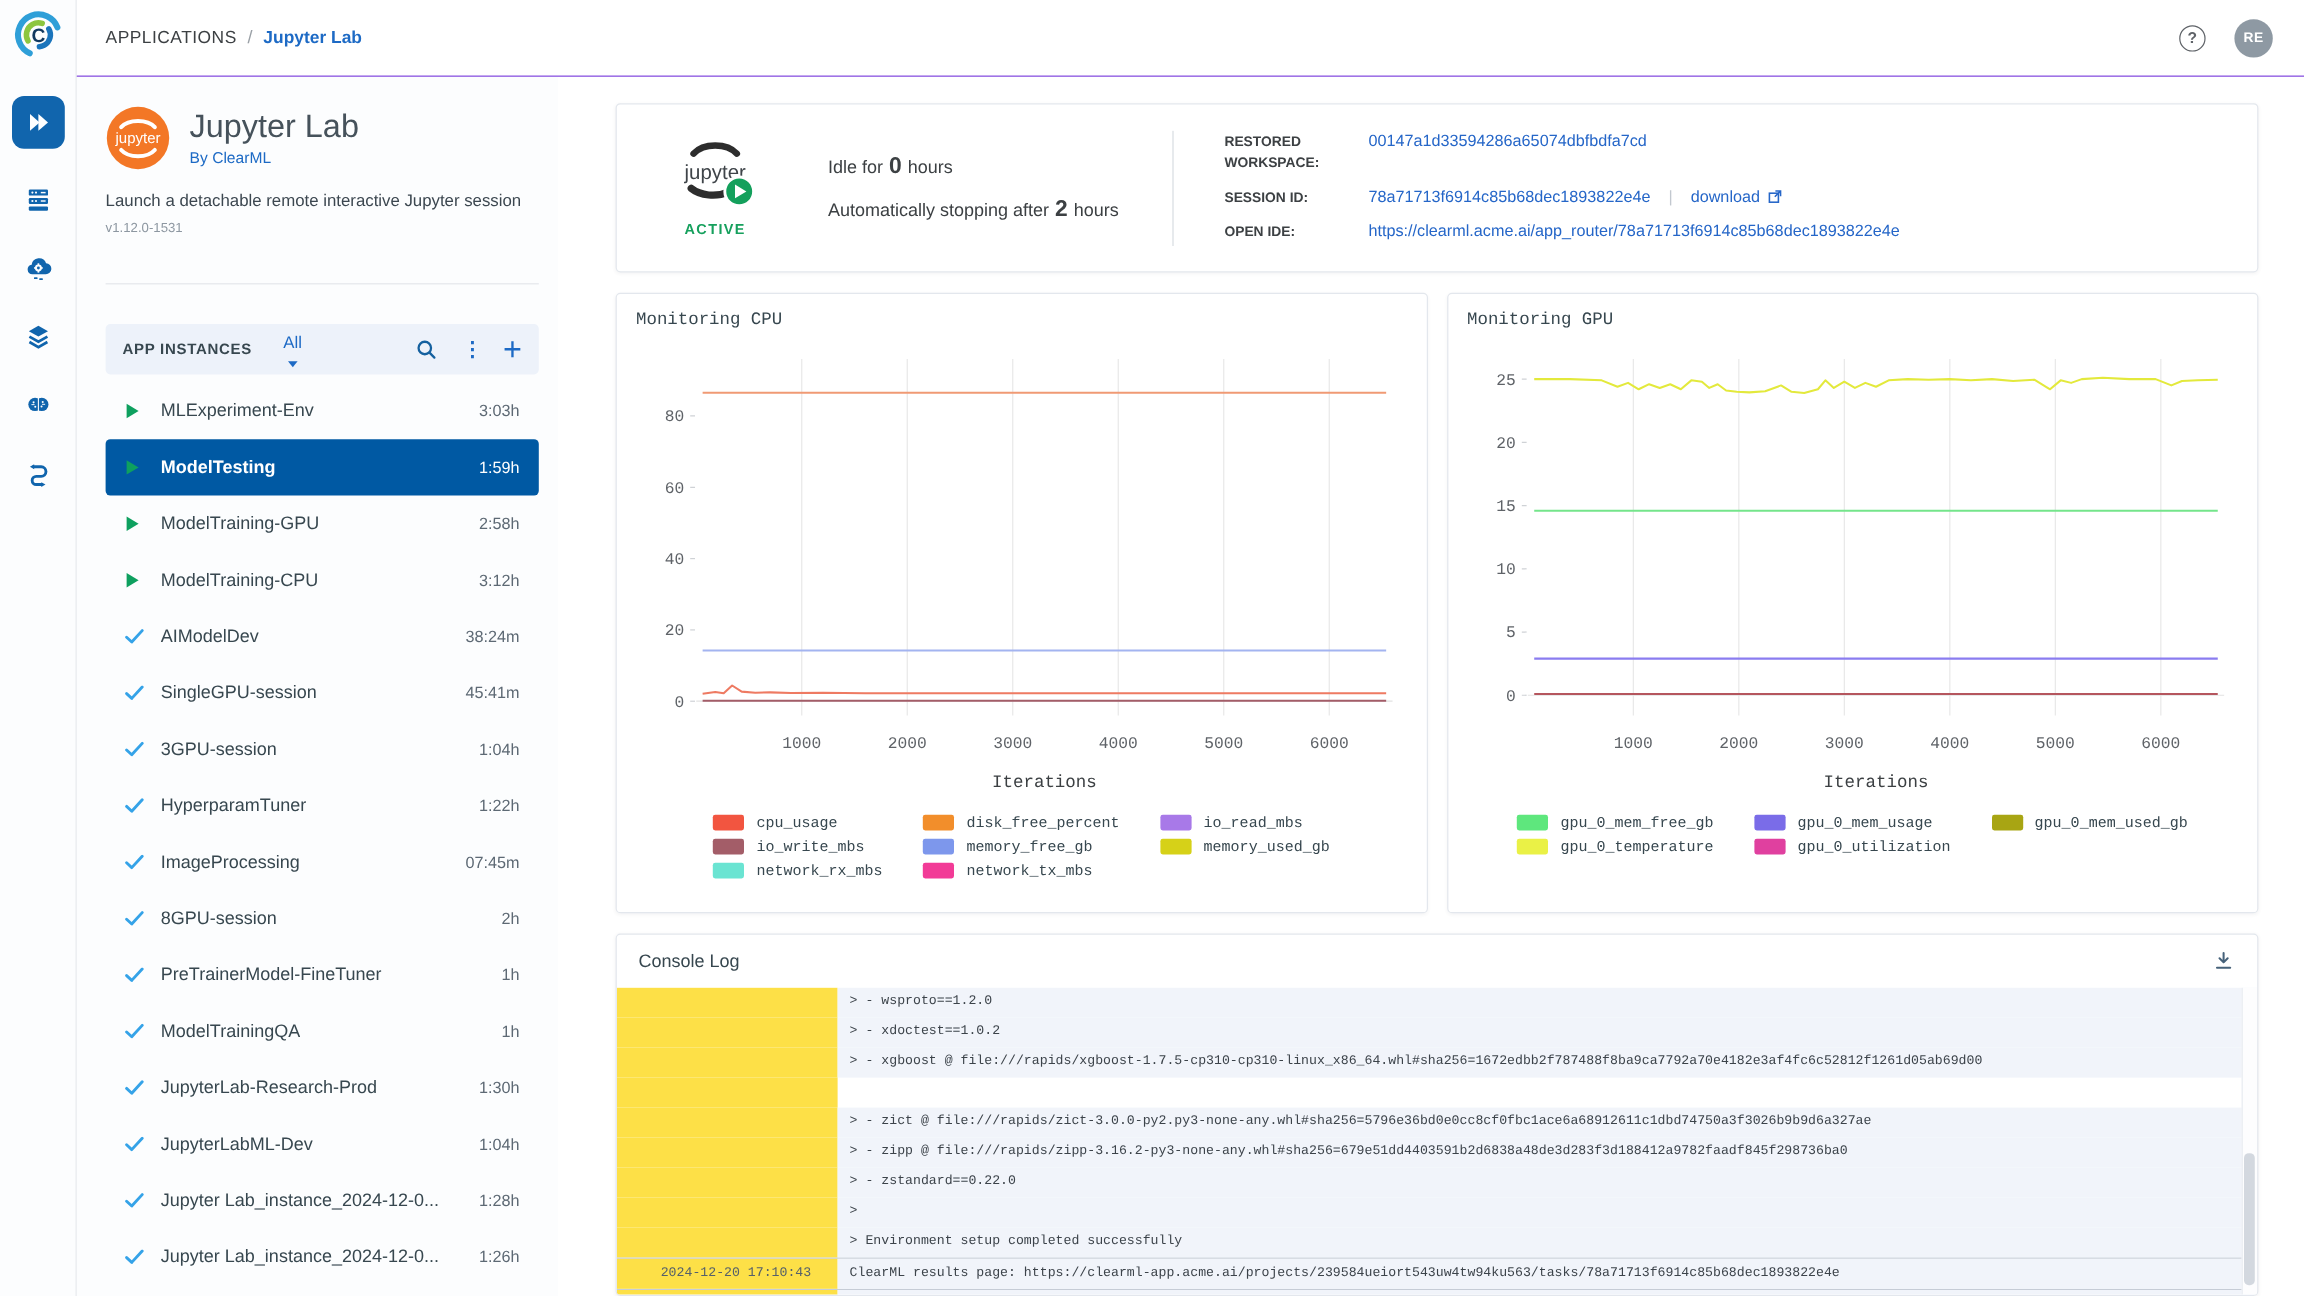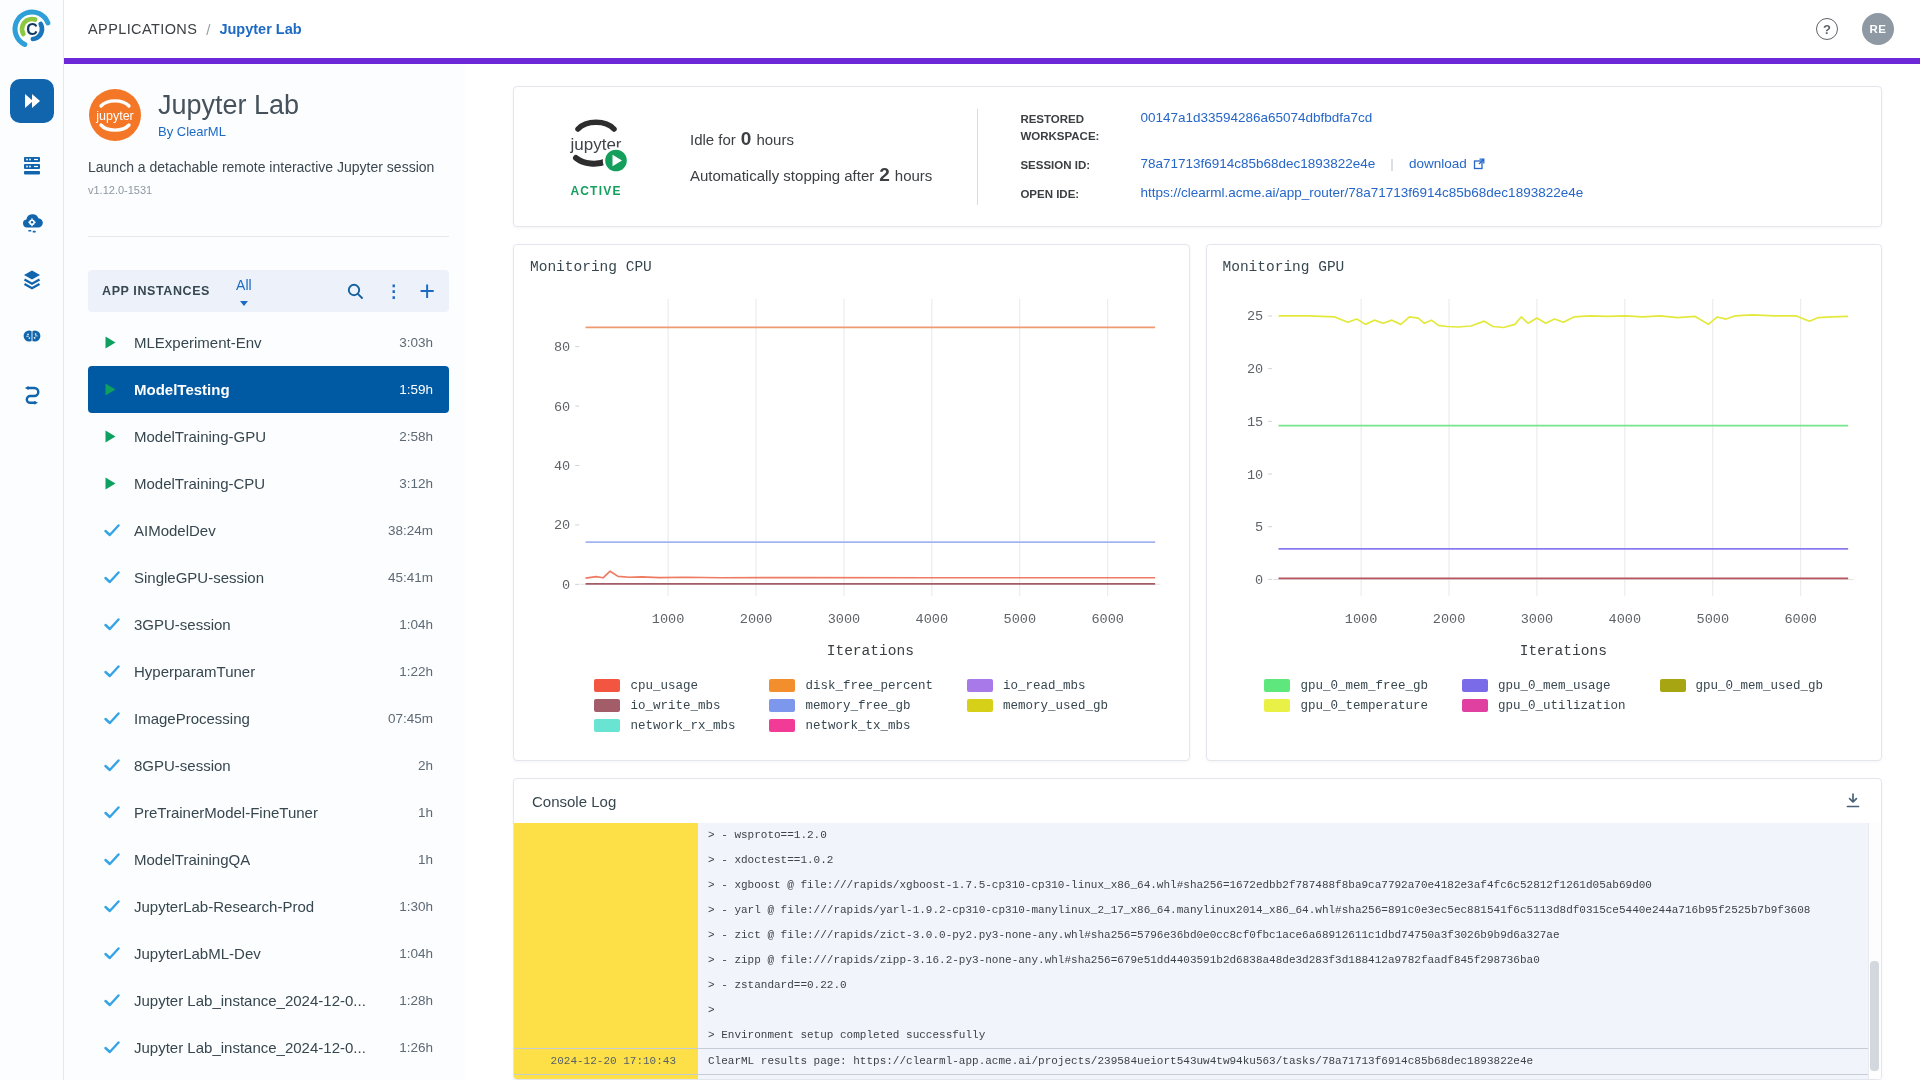--- a/index.html
+++ b/index.html
@@ -15,21 +15,21 @@
           display:flex; flex-direction:column; align-items:center; }
   .logo-wrap { margin-top:7px; cursor:pointer; }
   .rail-icons { margin-top:24px; display:flex; flex-direction:column; gap:27px; align-items:center; }
   .rail-btn { width:44px; height:44px; display:flex; align-items:center; justify-content:center;
               border-radius:10px; cursor:pointer; }
   .rail-btn.small { width:30px; height:30px; }
   .rail-btn.active { background:#1165ad; }
 
   
   .col { flex:1; display:flex; flex-direction:column; min-width:0; }
-  .topbar { flex:0 0 64px; height:64px; border-bottom:6px solid #6d28d9; display:flex;
+  .topbar { flex:0 0 64px; height:64px; border-bottom:1px solid #6d28d9; display:flex;
             align-items:center; padding:0 26px 0 24px; background:#fff; }
   .crumbs { display:flex; align-items:center; gap:9px; font-size:14.5px; }
   .crumb-root { color:#3c4043; letter-spacing:.4px; cursor:pointer; }
   .crumb-sep { color:#9aa0a6; font-size:15px; }
   .crumb-cur { color:#1d6ac5; font-weight:700; cursor:pointer; }
   .top-actions { margin-left:auto; display:flex; align-items:center; gap:24px; }
   .help { width:22px; height:22px; border:1.7px solid #5f6368; border-radius:50%;
           display:flex; align-items:center; justify-content:center; font-size:13px; font-weight:700;
           color:#5f6368; cursor:pointer; }
   .avatar { width:32px; height:32px; border-radius:50%; background:#8e99a3; color:#fff;
@@ -595,21 +595,20 @@
               <div class="log-row">
                 <span class="log-time"></span>
                 <span class="log-text">&gt; - xdoctest==1.0.2</span>
               </div>
               <div class="log-row">
                 <span class="log-time"></span>
                 <span class="log-text">&gt; - xgboost @ file:///rapids/xgboost-1.7.5-cp310-cp310-linux_x86_64.whl#sha256=1672edbb2f787488f8ba9ca7792a70e4182e3af4fc6c52812f1261d05ab69d00</span>
               </div>
               <div class="log-row">
                 <span class="log-time"></span>
-                <span class="log-text">&gt; - yarl @ file:///rapids/yarl-1.9.2-cp310-cp310-manylinux_2_17_x86_64.manylinux2014_x86_64.whl#sha256=891c0e3ec5ec881541f6c5113d8df0315ce5440e244a716b95f2525b7b9f3608</span>
               </div>
               <div class="log-row">
                 <span class="log-time"></span>
                 <span class="log-text">&gt; - zict @ file:///rapids/zict-3.0.0-py2.py3-none-any.whl#sha256=5796e36bd0e0cc8cf0fbc1ace6a68912611c1dbd74750a3f3026b9b9d6a327ae</span>
               </div>
               <div class="log-row">
                 <span class="log-time"></span>
                 <span class="log-text">&gt; - zipp @ file:///rapids/zipp-3.16.2-py3-none-any.whl#sha256=679e51dd4403591b2d6838a48de3d283f3d188412a9782faadf845f298736ba0</span>
               </div>
               <div class="log-row">

